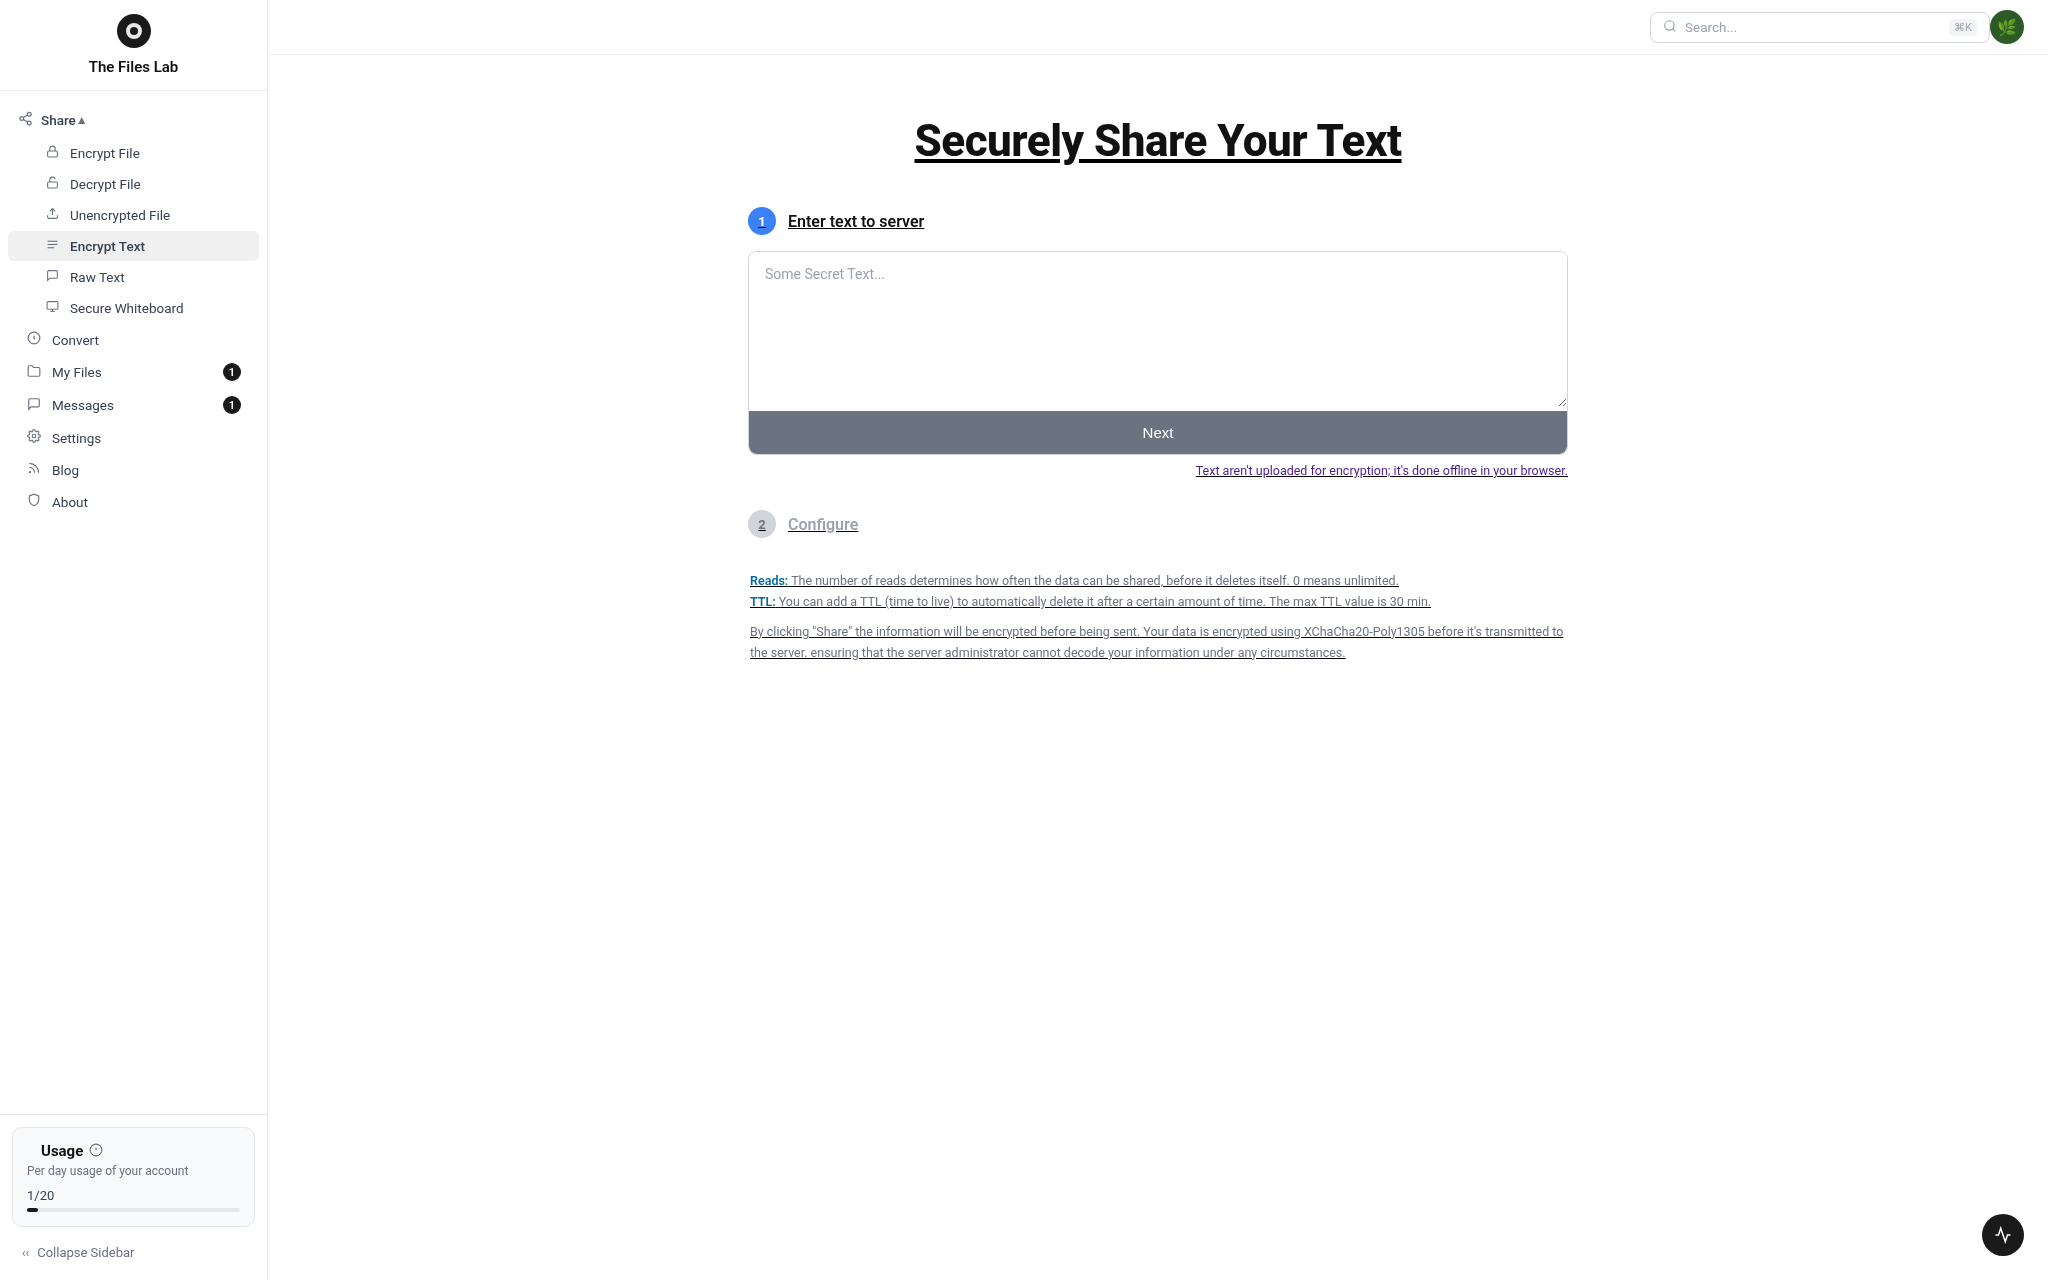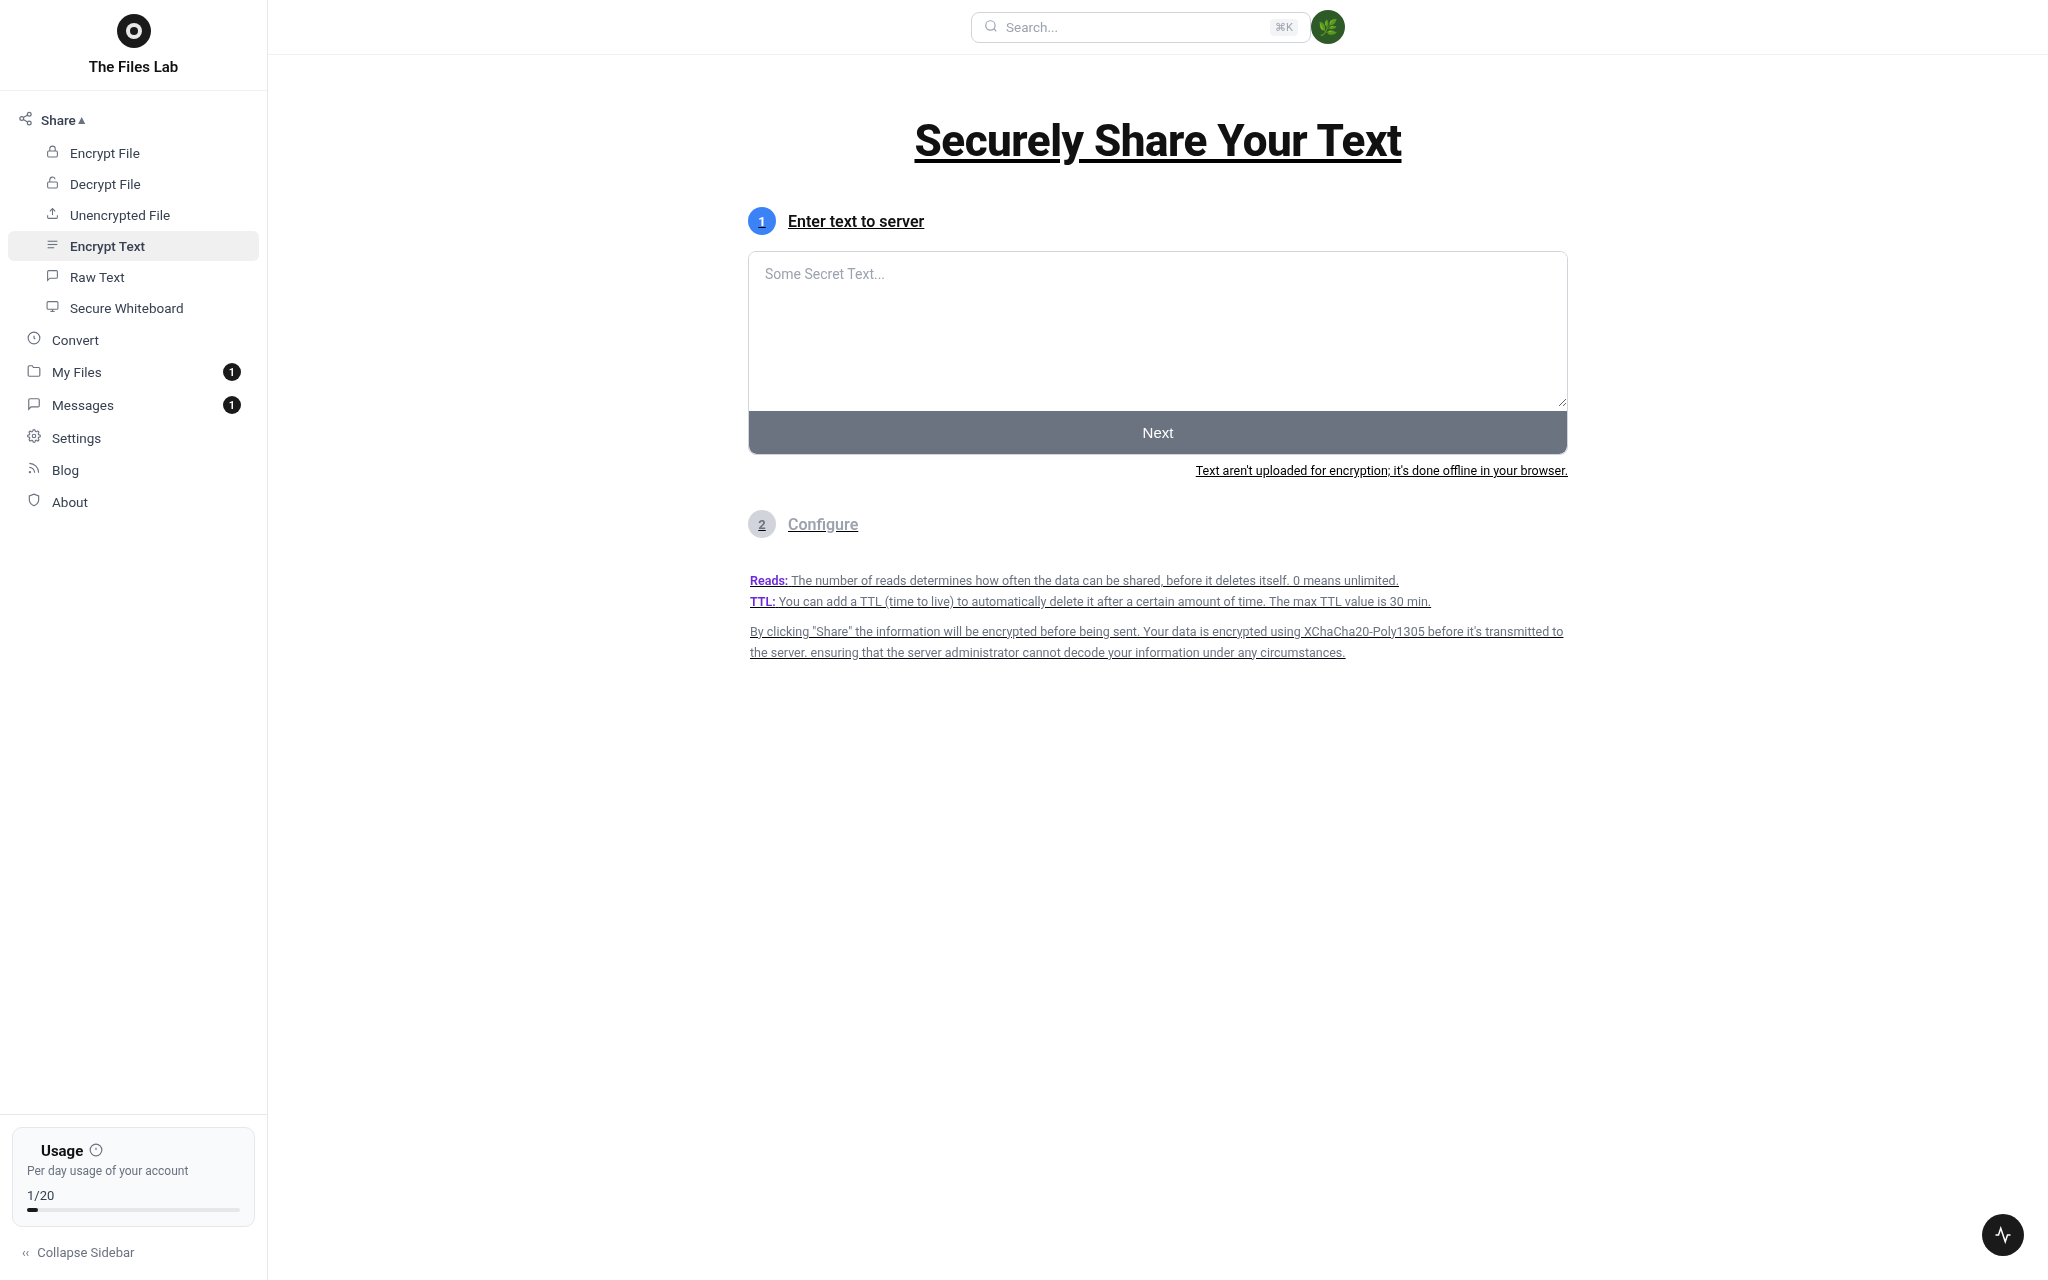--- a/index.html
+++ b/index.html
@@ -190,21 +190,21 @@
       display: flex;
       flex-direction: column;
       overflow-y: auto;
       background: #fff;
     }
 
     
     .topbar {
       display: flex;
       align-items: center;
-      justify-content: center;
+      justify-content: flex-end;
       padding: 10px 24px;
       border-bottom: 1px solid #f0f0f0;
       background: #fff;
       position: sticky;
       top: 0;
       z-index: 10;
     }
 
     .search-bar {
       display: flex;
@@ -330,37 +330,37 @@
       font-size: 15px;
       font-weight: 500;
       cursor: pointer;
       border-radius: 0 0 8px 8px;
       transition: background 0.15s;
     }
 
     .offline-note {
       text-align: right;
       font-size: 12.5px;
-      color: #000000;
+      color: #4c1d95;
       margin-top: 8px;
     }
 
     .info-section {
       margin-top: 24px;
       padding: 0 2px;
     }
 
     .info-line {
       font-size: 12.5px;
       color: #6b7280;
       line-height: 1.7;
     }
 
     .info-line strong {
-      color: #6d28d9;
+      color: #0369a1;
       font-weight: 600;
     }
 
     .info-paragraph {
       font-size: 12.5px;
       color: #6b7280;
       line-height: 1.7;
       margin-top: 8px;
     }
 

